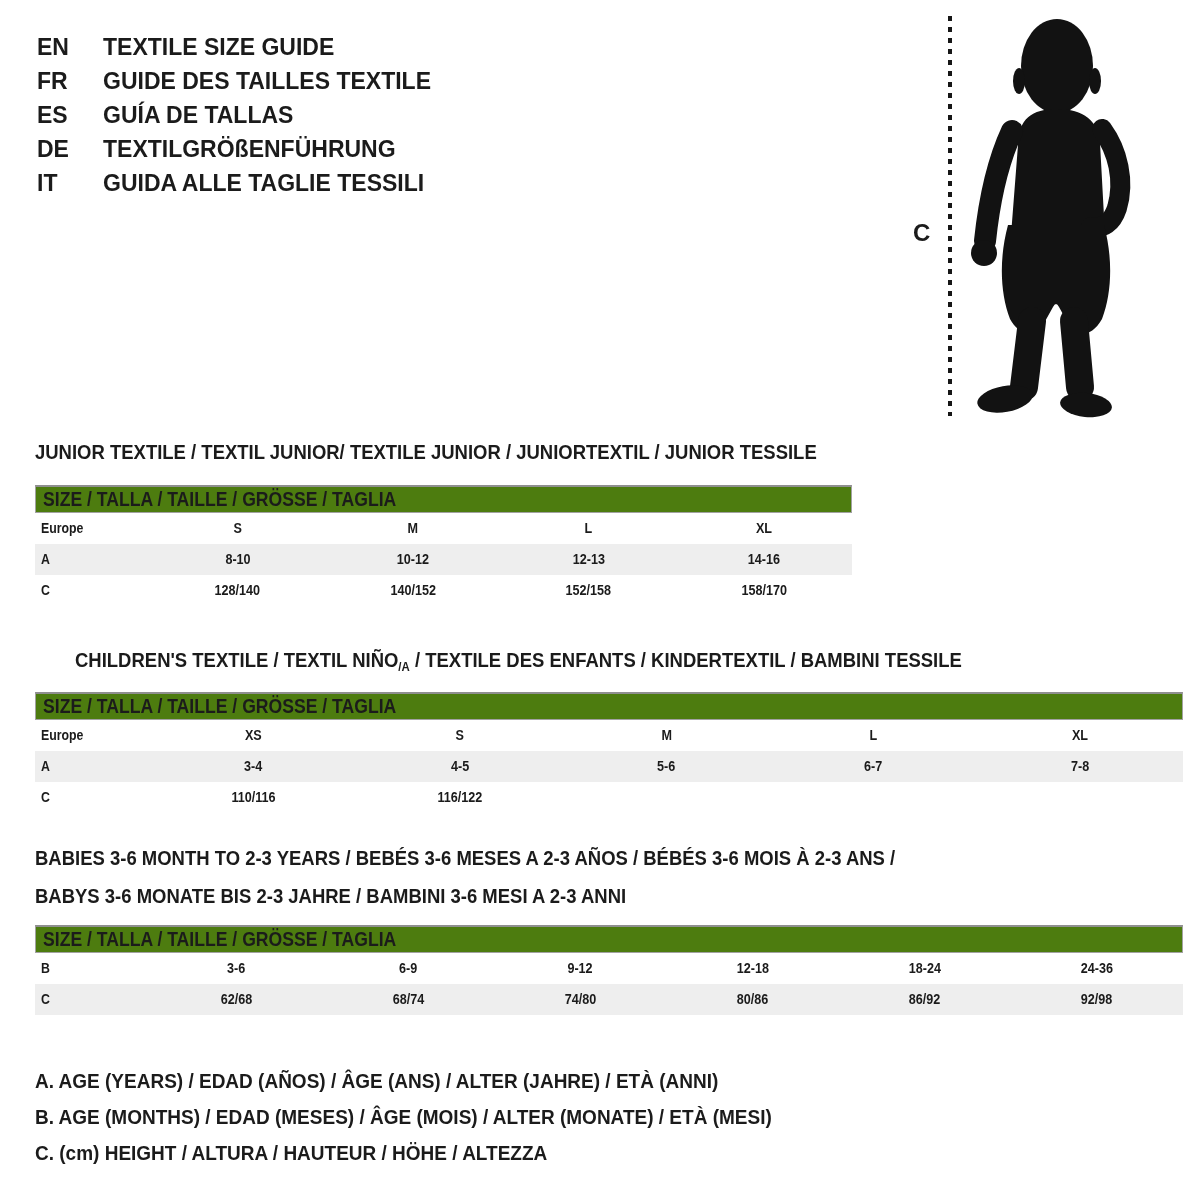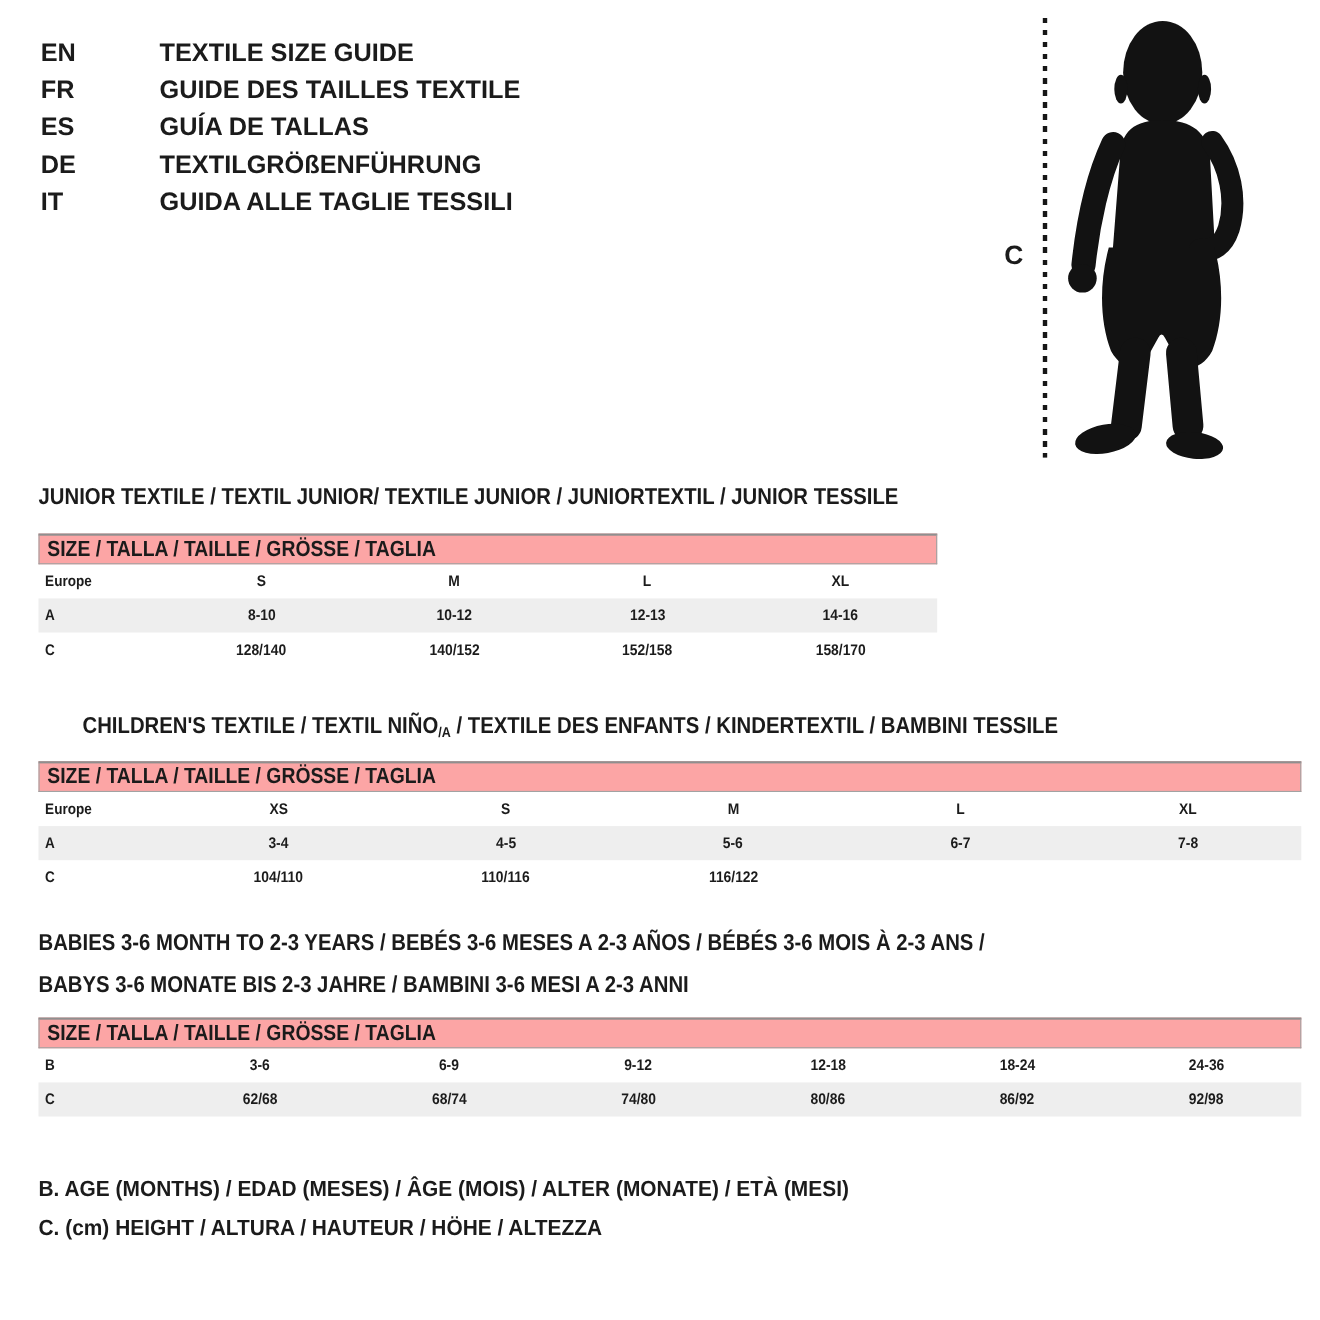--- a/index.html
+++ b/index.html
@@ -13,37 +13,37 @@
     color:#1b1b1b;
     -webkit-font-smoothing:antialiased;
   }
   
   .cxl{display:inline-block;transform:scaleX(0.88);transform-origin:0 50%;white-space:nowrap;}
   .cxc{display:inline-block;transform:scaleX(0.90);transform-origin:50% 50%;white-space:nowrap;}
   .cx95{display:inline-block;transform:scaleX(0.95);transform-origin:0 50%;white-space:nowrap;}
 
   
   .lang-list{position:absolute;left:37px;top:30px;}
-  .lang-row{display:grid;grid-template-columns:66px auto;height:34px;line-height:34px;font-size:23px;gap:42px;}
+  .lang-row{display:grid;grid-template-columns:66px auto;height:34px;line-height:34px;font-size:23px;}
   .lang-row .code{letter-spacing:0px;}
 
   
   .dash-line{
     position:absolute;left:948px;top:16px;width:4px;height:400px;
     background:repeating-linear-gradient(to bottom,#161616 0px,#161616 5px,transparent 5px,transparent 11px);
   }
   .c-label{position:absolute;left:913px;top:219px;font-size:24px;line-height:28px;}
   .silhouette{position:absolute;left:958px;top:13px;width:185px;height:405px;}
 
   
   .sec-title{position:absolute;font-size:21px;line-height:38px;white-space:nowrap;}
   .sec-title .sub{font-size:13px;vertical-align:-4px;}
   .size-table{position:absolute;}
   .size-bar{
-    height:25px;background:#fca5a5;
+    height:25px;background:#4d7c0f;
     border:1px solid #a2a2a2;border-top:2px solid #8f8f8f;
     box-sizing:content-box;
     padding-left:7px;font-size:20px;line-height:24px;
   }
   .trow{display:grid;height:31px;line-height:31px;font-size:14px;}
   .trow.shaded{background:#eeeeee;}
   .trow .cell{text-align:center;overflow:visible;}
   .trow .label{text-align:left;padding-left:6px;}
 
   #sec-title-junior{left:35px;top:433px;}
@@ -148,21 +148,20 @@
         <div class="trow shaded" style="grid-template-columns: 115px repeat(5, 1fr);">
           <div class="cell label"><span class="cxl">A</span></div>
           <div class="cell"><span class="cxc">3-4</span></div>
           <div class="cell"><span class="cxc">4-5</span></div>
           <div class="cell"><span class="cxc">5-6</span></div>
           <div class="cell"><span class="cxc">6-7</span></div>
           <div class="cell"><span class="cxc">7-8</span></div>
         </div>
         <div class="trow" style="grid-template-columns: 115px repeat(5, 1fr);">
           <div class="cell label"><span class="cxl">C</span></div>
-          <div class="cell"><span class="cxc">104/110</span></div>
           <div class="cell"><span class="cxc">110/116</span></div>
           <div class="cell"><span class="cxc">116/122</span></div>
         </div>
       </div>
       <div class="sec-title" id="sec-title-babies">
         <div><span class="cxl"><span>BABIES 3-6 MONTH TO 2-3 YEARS / BEBÉS 3-6 MESES A 2-3 AÑOS / BÉBÉS 3-6 MOIS À 2-3 ANS /</span></span></div>
         <div><span class="cxl"><span>BABYS 3-6 MONATE BIS 2-3 JAHRE / BAMBINI 3-6 MESI A 2-3 ANNI</span></span></div>
       </div>
       <div class="size-table" id="sec-table-babies">
         <div class="size-bar"><span class="cxl">SIZE / TALLA / TAILLE / GRÖSSE / TAGLIA</span></div>
@@ -181,17 +180,18 @@
           <div class="cell"><span class="cxc">68/74</span></div>
           <div class="cell"><span class="cxc">74/80</span></div>
           <div class="cell"><span class="cxc">80/86</span></div>
           <div class="cell"><span class="cxc">86/92</span></div>
           <div class="cell"><span class="cxc">92/98</span></div>
         </div>
       </div>
     </div>
 
   <div class="legend" id="legend">
+      <div class="legend-line"><span class="cx95">A. AGE (YEARS) / EDAD (AÑOS) / ÂGE (ANS) / ALTER (JAHRE) / ETÀ (ANNI)</span></div>
       <div class="legend-line"><span class="cx95">B. AGE (MONTHS) / EDAD (MESES) / ÂGE (MOIS) / ALTER (MONATE) / ETÀ (MESI)</span></div>
       <div class="legend-line"><span class="cx95">C. (cm) HEIGHT / ALTURA / HAUTEUR / HÖHE / ALTEZZA</span></div>
     </div>
 
 </div>
 
 </body></html>

